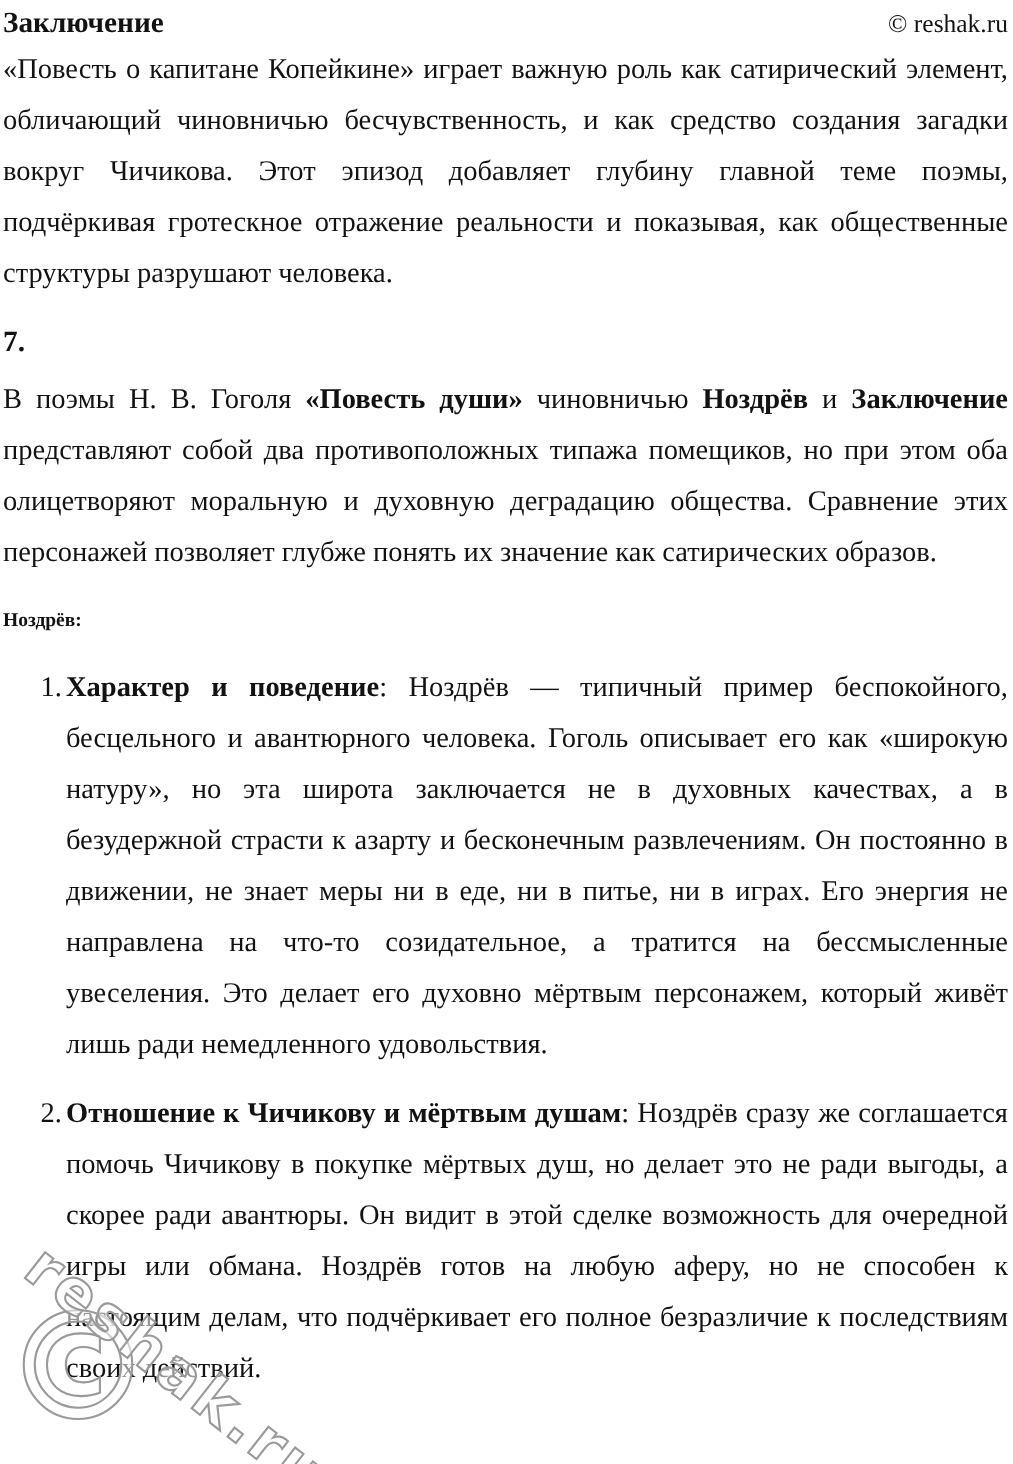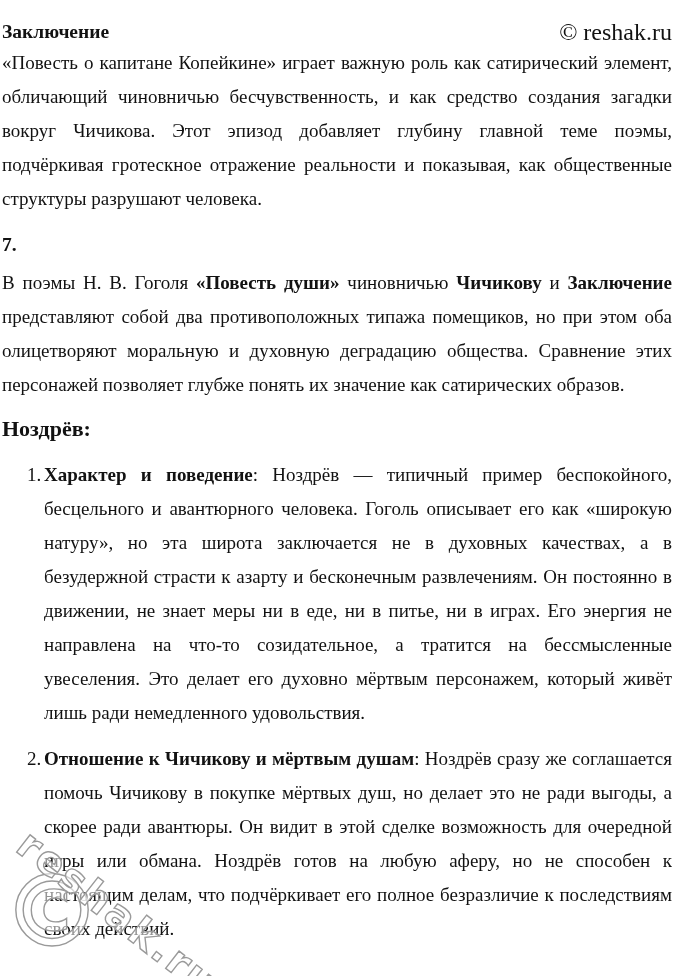--- a/index.html
+++ b/index.html
@@ -9,45 +9,45 @@
     color: #121212;
     font-family: "Liberation Serif", "DejaVu Serif", serif;
     font-size: 19px;
     line-height: 34px;
     overflow: hidden;
     position: relative;
   }
   .page {
     width: 675px;
     height: 976px;
-    padding: 18px 3px 0 2px;
+    padding: 2px 3px 0 2px;
     position: relative;
   }
   .doc-header {
     display: flex;
     justify-content: space-between;
     align-items: flex-start;
     line-height: 28px;
   }
   .section-heading {
     font-weight: bold;
     font-size: 19.5px;
   }
   .brand {
-    font-size: 24px;
+    font-size: 17px;
     white-space: nowrap;
   }
   p.body-text {
     text-align: justify;
     text-justify: inter-word;
   }
   .p-conclusion { }
   .h-number { margin-top: 12px; font-weight: bold; font-size: 19.5px; line-height: 34px; }
   .p-intro { margin-top: 4px; }
-  .h-sub { margin-top: 10px; font-weight: bold; font-size: 22px; line-height: 34px; }
+  .h-sub { margin-top: 10px; font-weight: bold; font-size: 13px; line-height: 34px; }
   .answer-list { margin-top: 12px; list-style: none; }
   .answer-list .list-item {
     position: relative;
     margin-left: 42px;
     margin-right: 0;
     text-align: justify;
     text-justify: inter-word;
   }
   .answer-list .list-item + .list-item { margin-top: 12px; }
   .list-marker {
@@ -72,21 +72,21 @@
 
   <div class="doc-header">
     <div class="section-heading">Заключение</div>
     <div class="brand">© reshak.ru</div>
   </div>
 
   <p class="body-text p-conclusion">«Повесть о капитане Копейкине» играет важную роль как сатирический элемент, обличающий чиновничью бесчувственность, и как средство создания загадки вокруг Чичикова. Этот эпизод добавляет глубину главной теме поэмы, подчёркивая гротескное отражение реальности и показывая, как общественные структуры разрушают человека.</p>
 
   <div class="h-number">7.</div>
 
-  <p class="body-text p-intro"><span>В поэмы Н. В. Гоголя </span><b>«Повесть души»</b><span> чиновничью </span><b>Чичикову</b><span> и </span><b>Заключение</b><span> представляют собой два противоположных типажа помещиков, но при этом оба олицетворяют моральную и духовную деградацию общества. Сравнение этих персонажей позволяет глубже понять их значение как сатирических образов.</span></p>
+  <p class="body-text p-intro"><span>В поэмы Н. В. Гоголя </span><b>«Повесть души»</b><span> чиновничью </span><b>Ноздрёв</b><span> и </span><b>Заключение</b><span> представляют собой два противоположных типажа помещиков, но при этом оба олицетворяют моральную и духовную деградацию общества. Сравнение этих персонажей позволяет глубже понять их значение как сатирических образов.</span></p>
 
   <div class="h-sub">Ноздрёв:</div>
 
   <ol class="answer-list">
     <li class="list-item"><span class="list-marker">1.</span><b>Характер и поведение</b><span>: Ноздрёв — типичный пример беспокойного, бесцельного и авантюрного человека. Гоголь описывает его как «широкую натуру», но эта широта заключается не в духовных качествах, а в безудержной страсти к азарту и бесконечным развлечениям. Он постоянно в движении, не знает меры ни в еде, ни в питье, ни в играх. Его энергия не направлена на что-то созидательное, а тратится на бессмысленные увеселения. Это делает его духовно мёртвым персонажем, который живёт лишь ради немедленного удовольствия.</span></li>
     <li class="list-item"><span class="list-marker">2.</span><b>Отношение к Чичикову и мёртвым душам</b><span>: Ноздрёв сразу же соглашается помочь Чичикову в покупке мёртвых душ, но делает это не ради выгоды, а скорее ради авантюры. Он видит в этой сделке возможность для очередной игры или обмана. Ноздрёв готов на любую аферу, но не способен к настоящим делам, что подчёркивает его полное безразличие к последствиям своих действий.</span></li>
   </ol>
 
   <svg class="watermark-svg" width="240" height="188" viewBox="0 0 240 188">
     <text x="2" y="158" font-family="DejaVu Sans, sans-serif" font-size="100" font-weight="bold" fill="#ffffff" fill-opacity="0.55" stroke="#9a9a9a" stroke-width="1.4">©</text>

